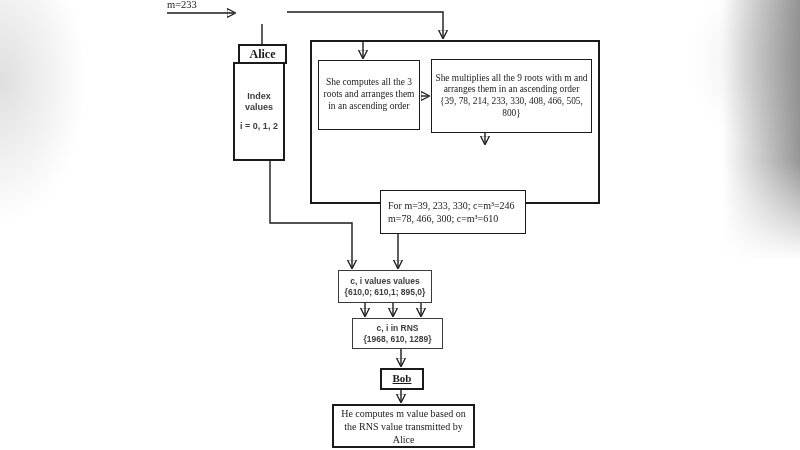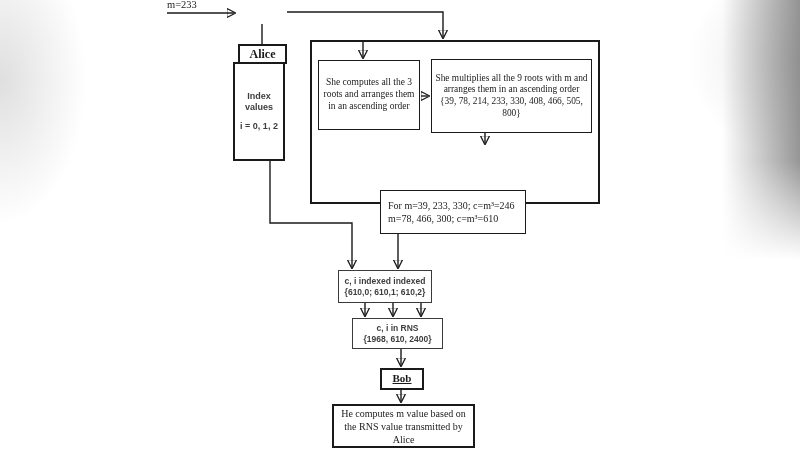--- a/index.html
+++ b/index.html
@@ -93,27 +93,27 @@
     <span>She multiplies all the 9 roots with m and arranges them in an ascending order</span>
     <span>{39, 78, 214, 233, 330, 408, 466, 505, 800}</span>
   </div>
 
   <div class="box serif cube">
     <span>For m=39, 233, 330; c=m³=246</span>
     <span>m=78, 466, 300; c=m³=610</span>
   </div>
 
   <div class="box sans indexed">
-    <span class="blockline">c, i indexed indexed</span>
-    <span class="blockline">{610,0; 610,1; 610,2}</span>
+    <span class="blockline">c, i values values</span>
+    <span class="blockline">{610,0; 610,1; 895,0}</span>
   </div>
 
   <div class="box sans rns">
     <span class="blockline">c, i in RNS</span>
-    <span class="blockline">{1968, 610, 2400}</span>
+    <span class="blockline">{1968, 610, 1289}</span>
   </div>
 
   <div class="box thick serif bob">
     <span>Bob</span>
   </div>
 
   <div class="box thick serif result">
     <span>He computes m value based on the RNS value transmitted by Alice</span>
   </div>
 

